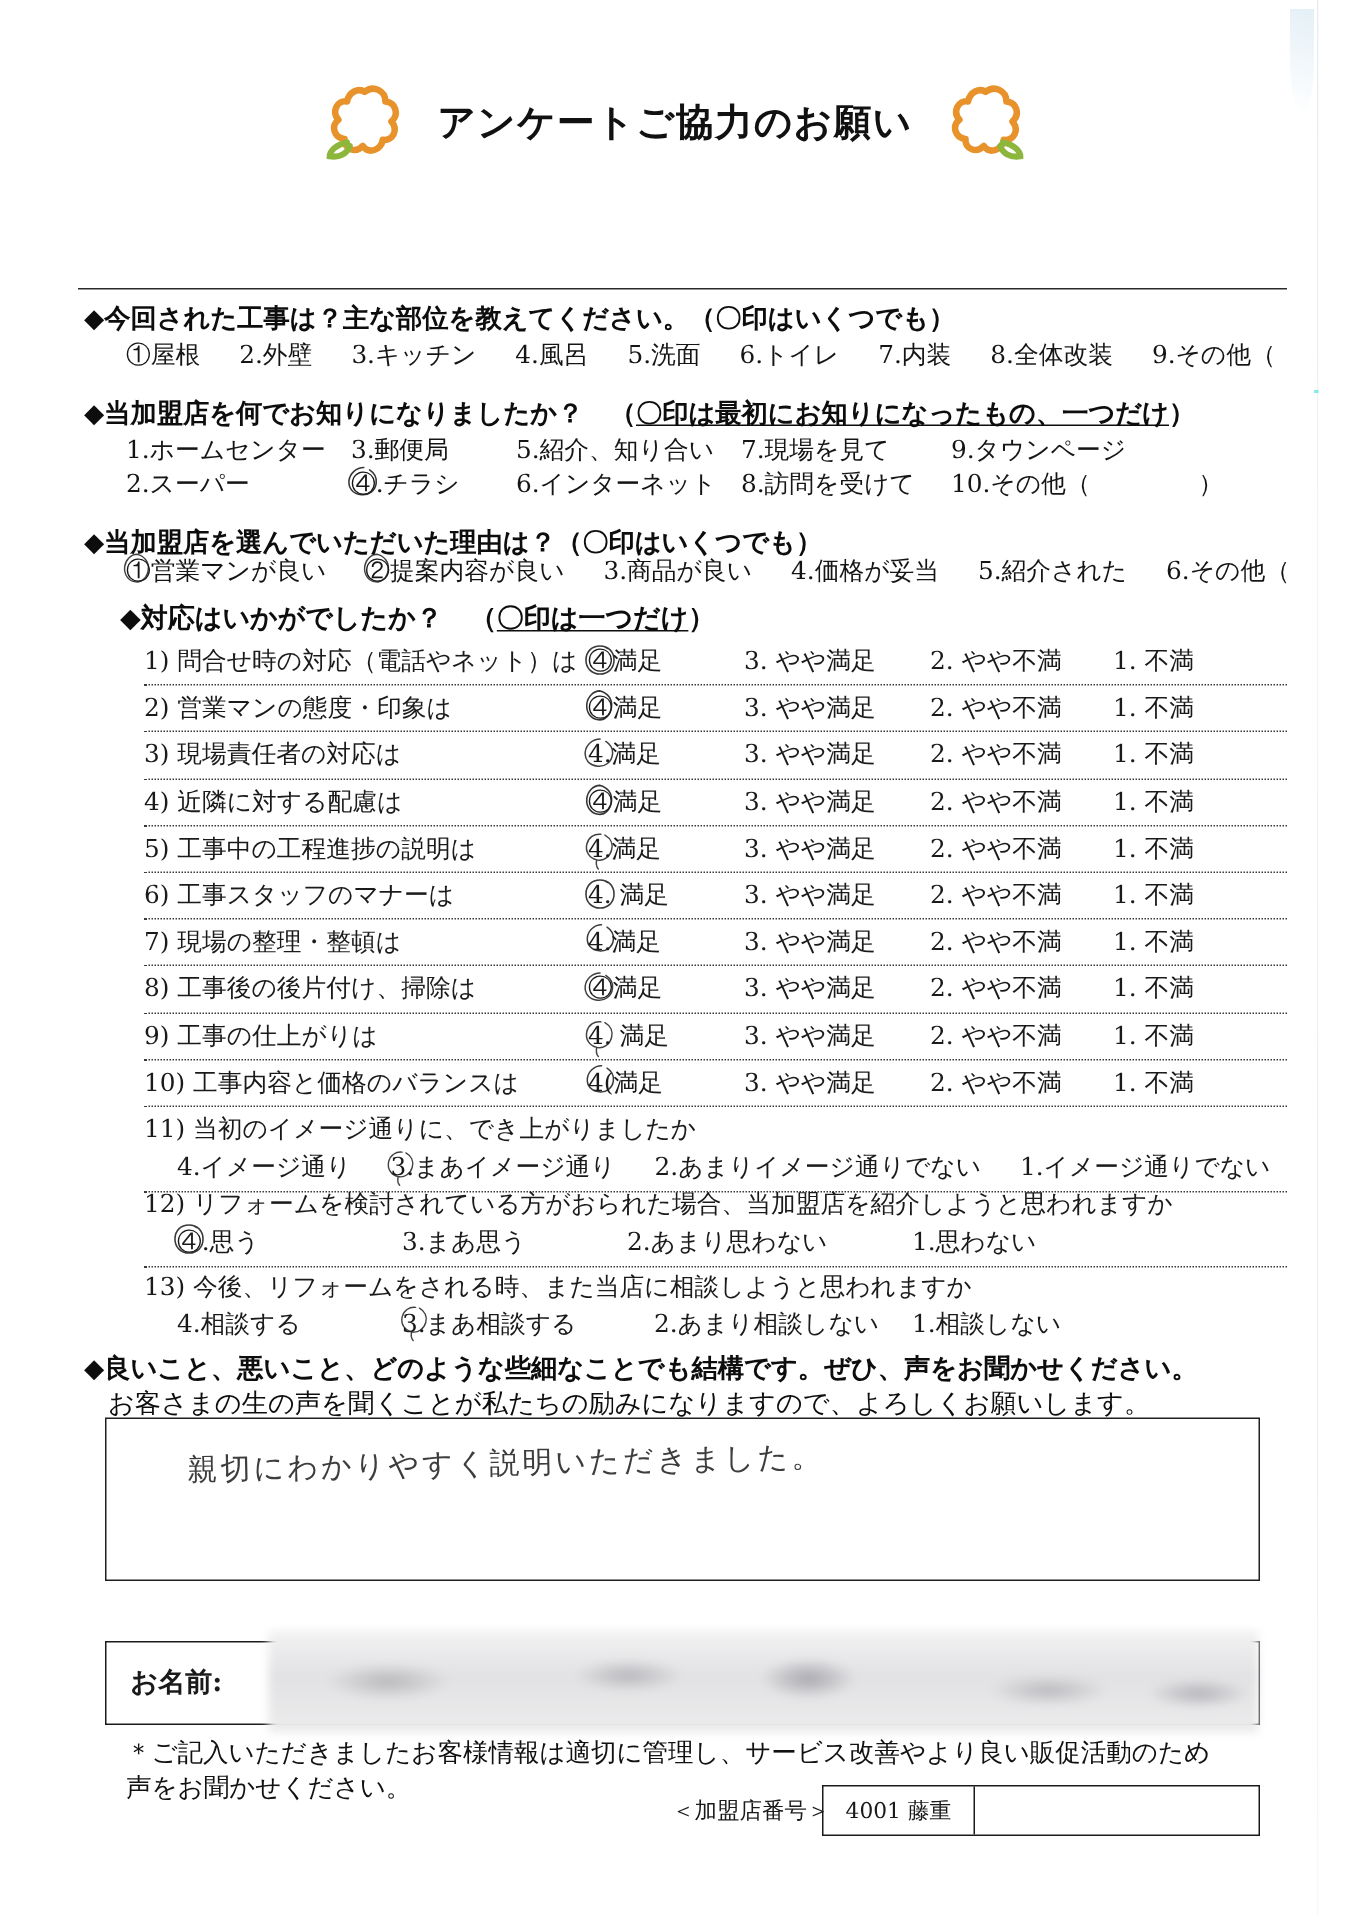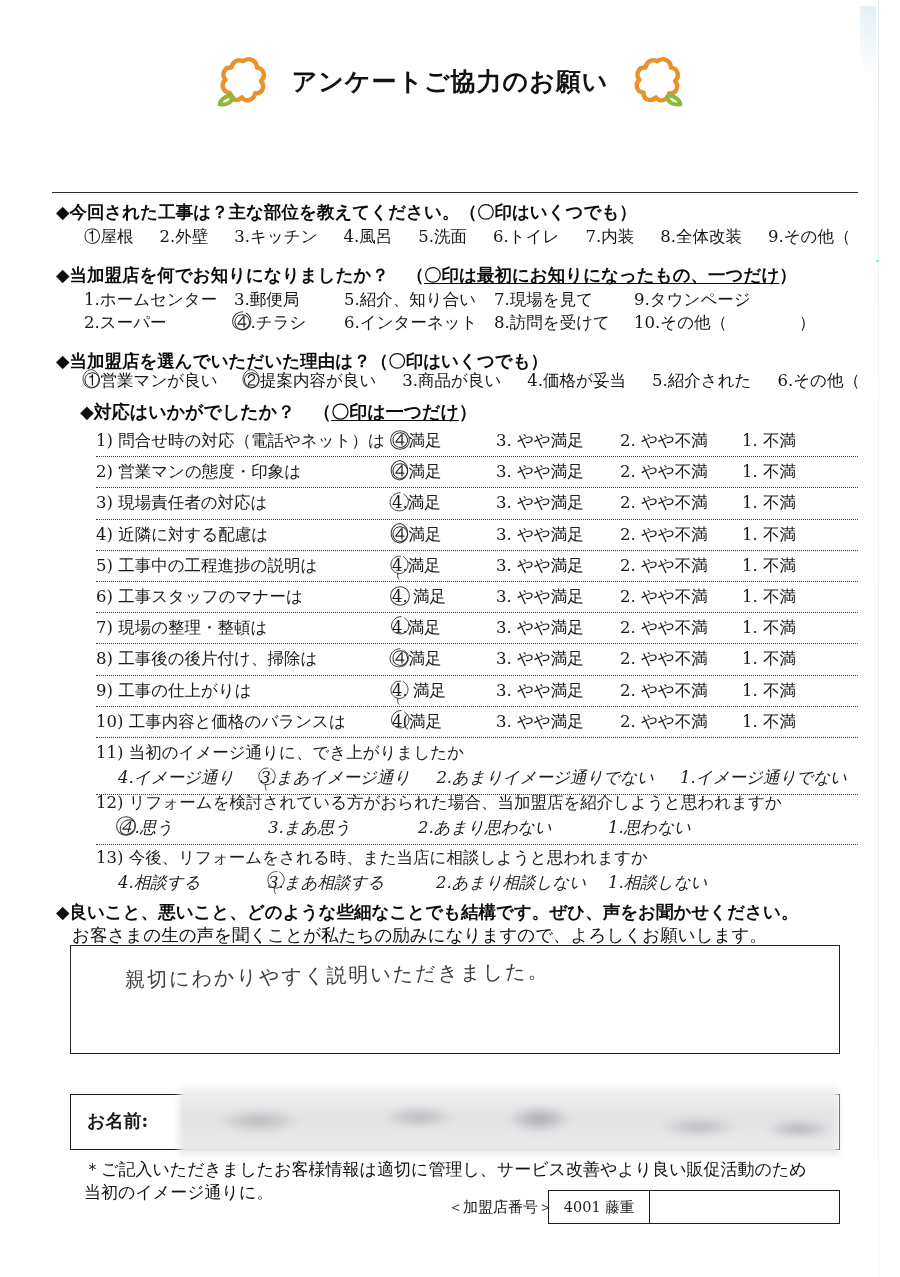--- a/index.html
+++ b/index.html
@@ -47,21 +47,21 @@
   .c4{left:296px;}
   .c3{left:400px;}
   .c2{left:524px;}
   .c1{left:646px;}
   .rrow::after{content:"";position:absolute;left:0;bottom:0;width:762px;height:0;
     border-bottom:1.4px dotted #3a3a3a;}
 
   
   .qblock{position:absolute;left:96px;width:762px;}
   .qlead{font-size:16.5px;white-space:nowrap;margin-bottom:3px;}
-  .qopts{font-size:16.5px;white-space:nowrap;padding-left:22px;font-style:italic;}
+  .qopts{font-size:16.5px;white-space:nowrap;padding-left:22px;}
   .qsep{border-bottom:1.4px dotted #3a3a3a;}
   .sp-a{display:inline-block;width:26px;}
 
   
   .cmt-box{position:absolute;left:70px;top:945px;width:768px;height:107px;
     border:1.6px solid #1f1f1f;background:#fff;}
   .hand{
     position:absolute;left:54px;top:16px;
     font-family:"DejaVu Sans","Liberation Sans",sans-serif;
     font-size:20px;color:#232323;letter-spacing:2px;
@@ -288,21 +288,21 @@
   </div>
 
 
   <div class="name-box">
     <span class="name-lbl">お名前:</span>
     <div class="redact"></div>
   </div>
 
   <div class="note">
     <div>＊ご記入いただきましたお客様情報は適切に管理し、サービス改善やより良い販促活動のため</div>
-    <div>当初のイメージ通りに。</div>
+    <div>声をお聞かせください。</div>
   </div>
 
   <div class="mem-label">＜加盟店番号＞</div>
   <div class="mem-box">
     <div class="mem-cell-a">4001 藤重</div>
     <div class="mem-cell-b"></div>
   </div>
 
 </div>
 

